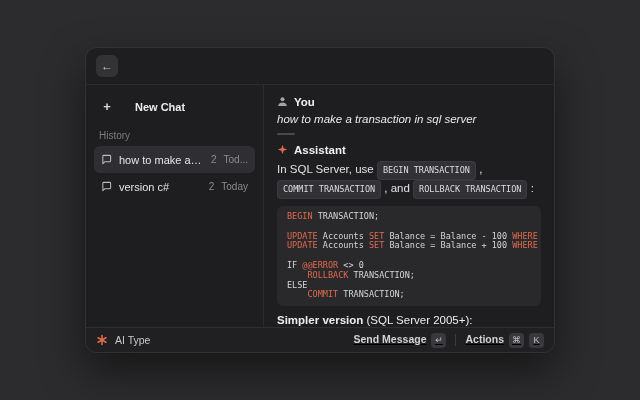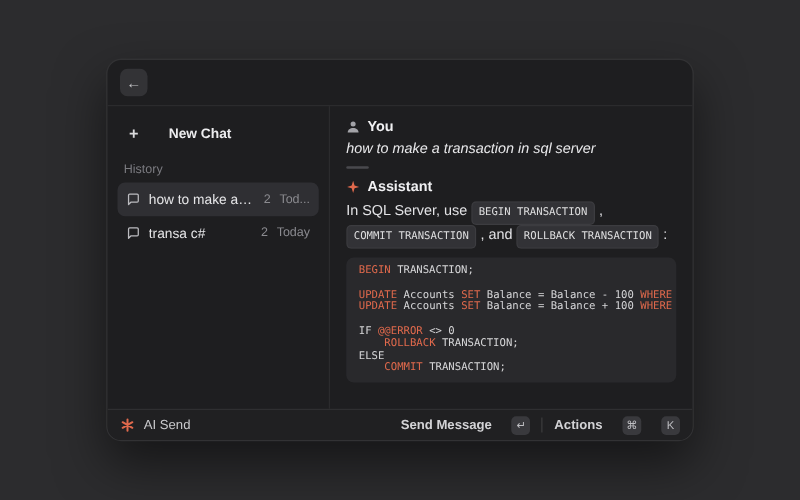--- a/index.html
+++ b/index.html
@@ -72,21 +72,21 @@
   .outro b { font-weight:700; }
 
   
   .footer {
     height:25px; flex:0 0 25px; border-top:1px solid rgba(255,255,255,0.07);
     display:flex; align-items:center; padding:0 10px; gap:7px;
     background:#202022;
   }
   .app-name { font-size:10.5px; color:#c9c9cc; }
   .spacer { flex:1; }
-  .footer-action { display:flex; align-items:center; gap:16px; cursor:pointer; }
+  .footer-action { display:flex; gap:5px; cursor:pointer;text-decoration:underline; }
   .footer-label { font-size:10.5px; color:#d3d3d6; font-weight:600; }
   .keycap {
     background:#39393d; border-radius:4px; min-width:15px; height:15px;
     display:flex; align-items:center; justify-content:center;
     font-size:9px; color:#bfbfc3; padding:0 3px;
   }
   .foot-sep { width:1px; height:12px; background:rgba(255,255,255,0.12); margin:0 2px; }
   svg { display:block; }
 </style>
 </head>
@@ -119,21 +119,21 @@
         <span class="row-count">2</span>
         <span class="row-date">Tod...</span>
       </div>
 
       <div class="side-row">
         <span>
           <svg width="11" height="11" viewBox="0 0 24 24" fill="none" stroke="#bcbcc0" stroke-width="2.2" stroke-linejoin="round">
               <path d="M21 15a2 2 0 0 1-2 2H8l-4 4V5a2 2 0 0 1 2-2h13a2 2 0 0 1 2 2z"></path>
             </svg>
         </span>
-        <span class="row-label">transa c#</span>
+        <span class="row-label">version c#</span>
         <span class="row-count">2</span>
         <span class="row-date">Today</span>
       </div>
     </div>
 
     <div class="main">
       <div class="who">
         <span>
           <svg width="11" height="11" viewBox="0 0 24 24">
               <circle cx="12" cy="7" r="4.4" fill="#a3a3a8"></circle>
@@ -154,30 +154,33 @@
         </span>
         <span class="who-name">Assistant</span>
       </div>
 
       <div class="intro">
         <span>In SQL Server, use </span><span class="chip">BEGIN TRANSACTION</span><span> , </span><span class="chip">COMMIT TRANSACTION</span><span> , and </span><span class="chip">ROLLBACK TRANSACTION</span><span> :</span>
       </div>
 
       <div class="code-block"><div class="code-line"><span class="kw">BEGIN</span><span class="pl"> TRANSACTION;</span></div><div class="code-line">&nbsp;</div><div class="code-line"><span class="kw">UPDATE</span><span class="pl"> Accounts </span><span class="kw">SET</span><span class="pl"> Balance = Balance - 100 </span><span class="kw">WHERE</span><span class="pl"> ID = 1;</span></div><div class="code-line"><span class="kw">UPDATE</span><span class="pl"> Accounts </span><span class="kw">SET</span><span class="pl"> Balance = Balance + 100 </span><span class="kw">WHERE</span><span class="pl"> ID = 2;</span></div><div class="code-line">&nbsp;</div><div class="code-line"><span class="pl">IF </span><span class="kw">@@ERROR</span><span class="pl"> &lt;&gt; 0</span></div><div class="code-line"><span class="pl">    </span><span class="kw">ROLLBACK</span><span class="pl"> TRANSACTION;</span></div><div class="code-line"><span class="pl">ELSE</span></div><div class="code-line"><span class="pl">    </span><span class="kw">COMMIT</span><span class="pl"> TRANSACTION;</span></div></div>
 
+      <div class="outro">
+        <b>Simpler version</b><span> (SQL Server 2005+):</span>
+      </div>
     </div>
   </div>
 
   <div class="footer">
     <span>
       <svg width="12" height="12" viewBox="0 0 24 24" fill="none" stroke="#e0694c" stroke-width="3.2" stroke-linecap="round">
           <path d="M12 3v18M4.2 7.5l15.6 9M4.2 16.5l15.6-9"></path>
         </svg>
     </span>
-    <span class="app-name">AI Send</span>
+    <span class="app-name">AI Type</span>
     <div class="spacer"></div>
 
     <div class="footer-action">
       <span class="footer-label">Send Message</span>
       <span class="keycap">↵</span>
     </div>
 
     <div class="foot-sep"></div>
 
     <div class="footer-action">

